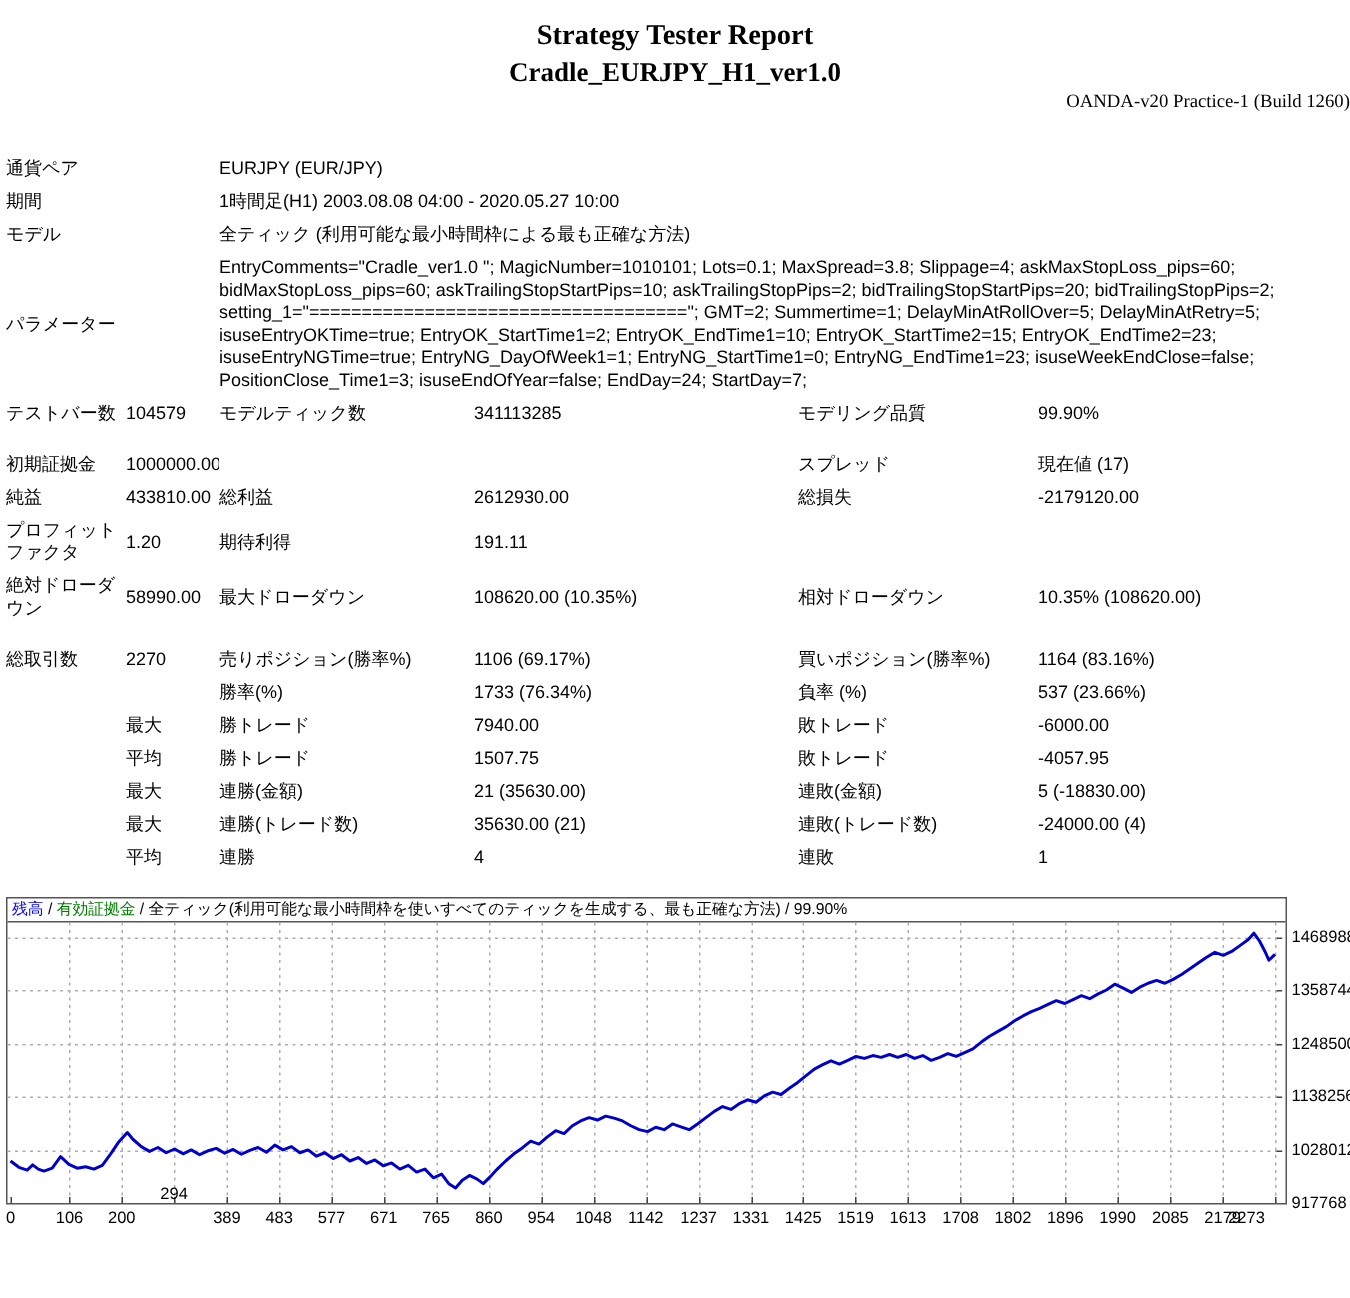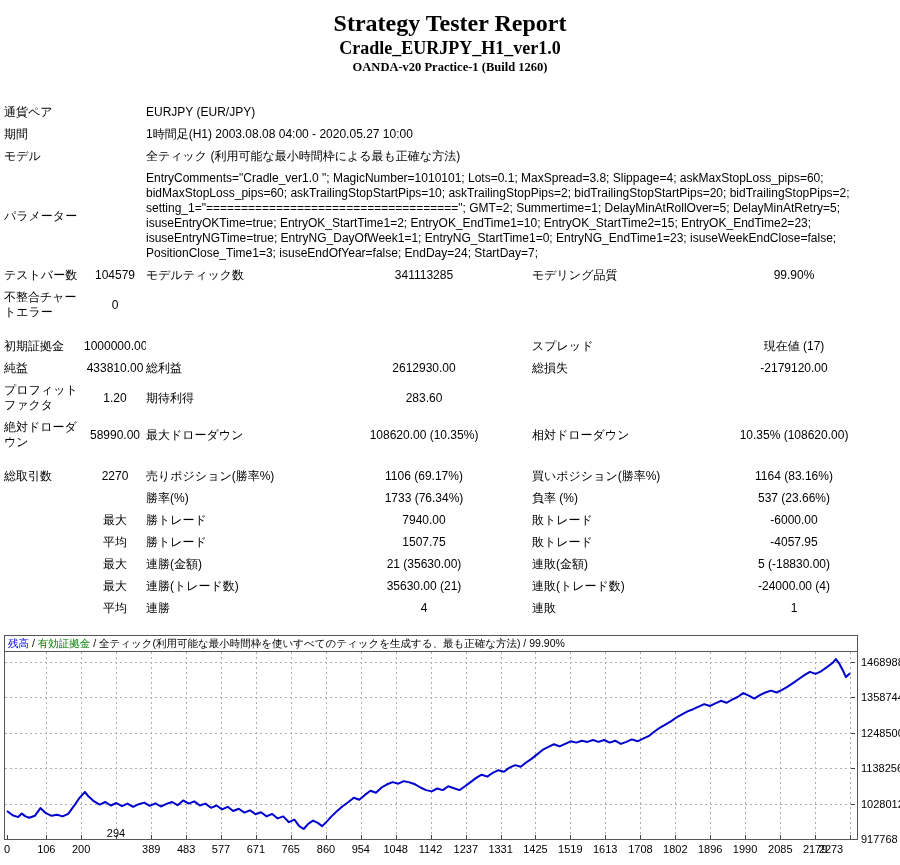--- a/index.html
+++ b/index.html
@@ -1,28 +1,28 @@
 <!DOCTYPE html>
 <html><head>
 <meta charset="utf-8">
 <style>
   html,body{margin:0;padding:0;}
   body{
     width:900px;height:865px;overflow:hidden;background:#fff;color:#000;
     font-family:"Liberation Sans","DejaVu Sans",sans-serif;
   }
   .hdr{text-align:center;margin-top:10px;}
-  .title{font-family:"Liberation Serif","DejaVu Serif",serif;font-weight:bold;font-size:24px;line-height:27px;}
+  .title{font-family:"Liberation Serif","DejaVu Serif",serif;font-weight:bold;font-size:19px;line-height:27px;}
   .sub{font-family:"Liberation Serif","DejaVu Serif",serif;font-weight:bold;font-size:18px;line-height:21px;margin-top:1px;}
-  .broker{font-family:"Liberation Serif","DejaVu Serif",serif;font-weight:bold;font-size:12.5px;line-height:15px;margin-top:1px;}
+  .broker{font-family:"Liberation Serif","DejaVu Serif",serif;font-weight:normal;font-size:12.5px;line-height:15px;margin-top:1px;text-align:right;}
 
   table.stats{border-collapse:collapse;table-layout:fixed;width:892px;margin:26px 0 16px 4px;font-size:12px;}
   table.stats td{vertical-align:middle;padding:4px 0 3px 0;line-height:15px;overflow:hidden;}
   td.c1{padding-left:5px;}
-  td.c2,td.c4,td.c6{text-align:center;}
+  td.c2,td.c4,td.c6{text-align:left;}
   td.c3,td.c5{padding-left:12px;}
   td.c6{padding-right:2px;}
   tr.spacer td{padding:0;height:12px;line-height:12px;}
   td.params{word-wrap:break-word;line-height:14px;}
 
   .chart-wrap{position:relative;margin-top:8px;height:224px;font-size:11px;}
   .chart-box{position:absolute;left:4px;top:0;width:852px;background:#fff;border:1px solid #555;}
   .legend{height:15px;line-height:15px;font-size:10.5px;padding-left:3px;border-bottom:1px solid #555;white-space:nowrap;overflow:hidden;}
   .lg-bal{color:#0000FF;}
   .lg-eq{color:#008000;}
@@ -68,28 +68,20 @@
           <td class="c3 params" colspan="4">EntryComments="Cradle_ver1.0 "; MagicNumber=1010101; Lots=0.1; MaxSpread=3.8; Slippage=4; askMaxStopLoss_pips=60; bidMaxStopLoss_pips=60; askTrailingStopStartPips=10; askTrailingStopPips=2; bidTrailingStopStartPips=20; bidTrailingStopPips=2; setting_1="===================================="; GMT=2; Summertime=1; DelayMinAtRollOver=5; DelayMinAtRetry=5; isuseEntryOKTime=true; EntryOK_StartTime1=2; EntryOK_EndTime1=10; EntryOK_StartTime2=15; EntryOK_EndTime2=23; isuseEntryNGTime=true; EntryNG_DayOfWeek1=1; EntryNG_StartTime1=0; EntryNG_EndTime1=23; isuseWeekEndClose=false; PositionClose_Time1=3; isuseEndOfYear=false; EndDay=24; StartDay=7;</td>
         </tr>
         <tr>
           <td class="c1">テストバー数</td>
           <td class="c2">104579</td>
           <td class="c3">モデルティック数</td>
           <td class="c4">341113285</td>
           <td class="c5">モデリング品質</td>
           <td class="c6">99.90%</td>
         </tr>
-        <tr>
-          <td class="c1">不整合チャートエラー</td>
-          <td class="c2">0</td>
-          <td class="c3"></td>
-          <td class="c4"></td>
-          <td class="c5"></td>
-          <td class="c6"></td>
-        </tr>
         <tr class="spacer">
           <td colspan="6"></td>
         </tr>
         <tr>
           <td class="c1">初期証拠金</td>
           <td class="c2">1000000.00</td>
           <td class="c3"></td>
           <td class="c4"></td>
           <td class="c5">スプレッド</td>
           <td class="c6">現在値 (17)</td>
@@ -99,21 +91,21 @@
           <td class="c2">433810.00</td>
           <td class="c3">総利益</td>
           <td class="c4">2612930.00</td>
           <td class="c5">総損失</td>
           <td class="c6">-2179120.00</td>
         </tr>
         <tr>
           <td class="c1">プロフィットファクタ</td>
           <td class="c2">1.20</td>
           <td class="c3">期待利得</td>
-          <td class="c4">283.60</td>
+          <td class="c4">191.11</td>
           <td class="c5"></td>
           <td class="c6"></td>
         </tr>
         <tr>
           <td class="c1">絶対ドローダウン</td>
           <td class="c2">58990.00</td>
           <td class="c3">最大ドローダウン</td>
           <td class="c4">108620.00 (10.35%)</td>
           <td class="c5">相対ドローダウン</td>
           <td class="c6">10.35% (108620.00)</td>

